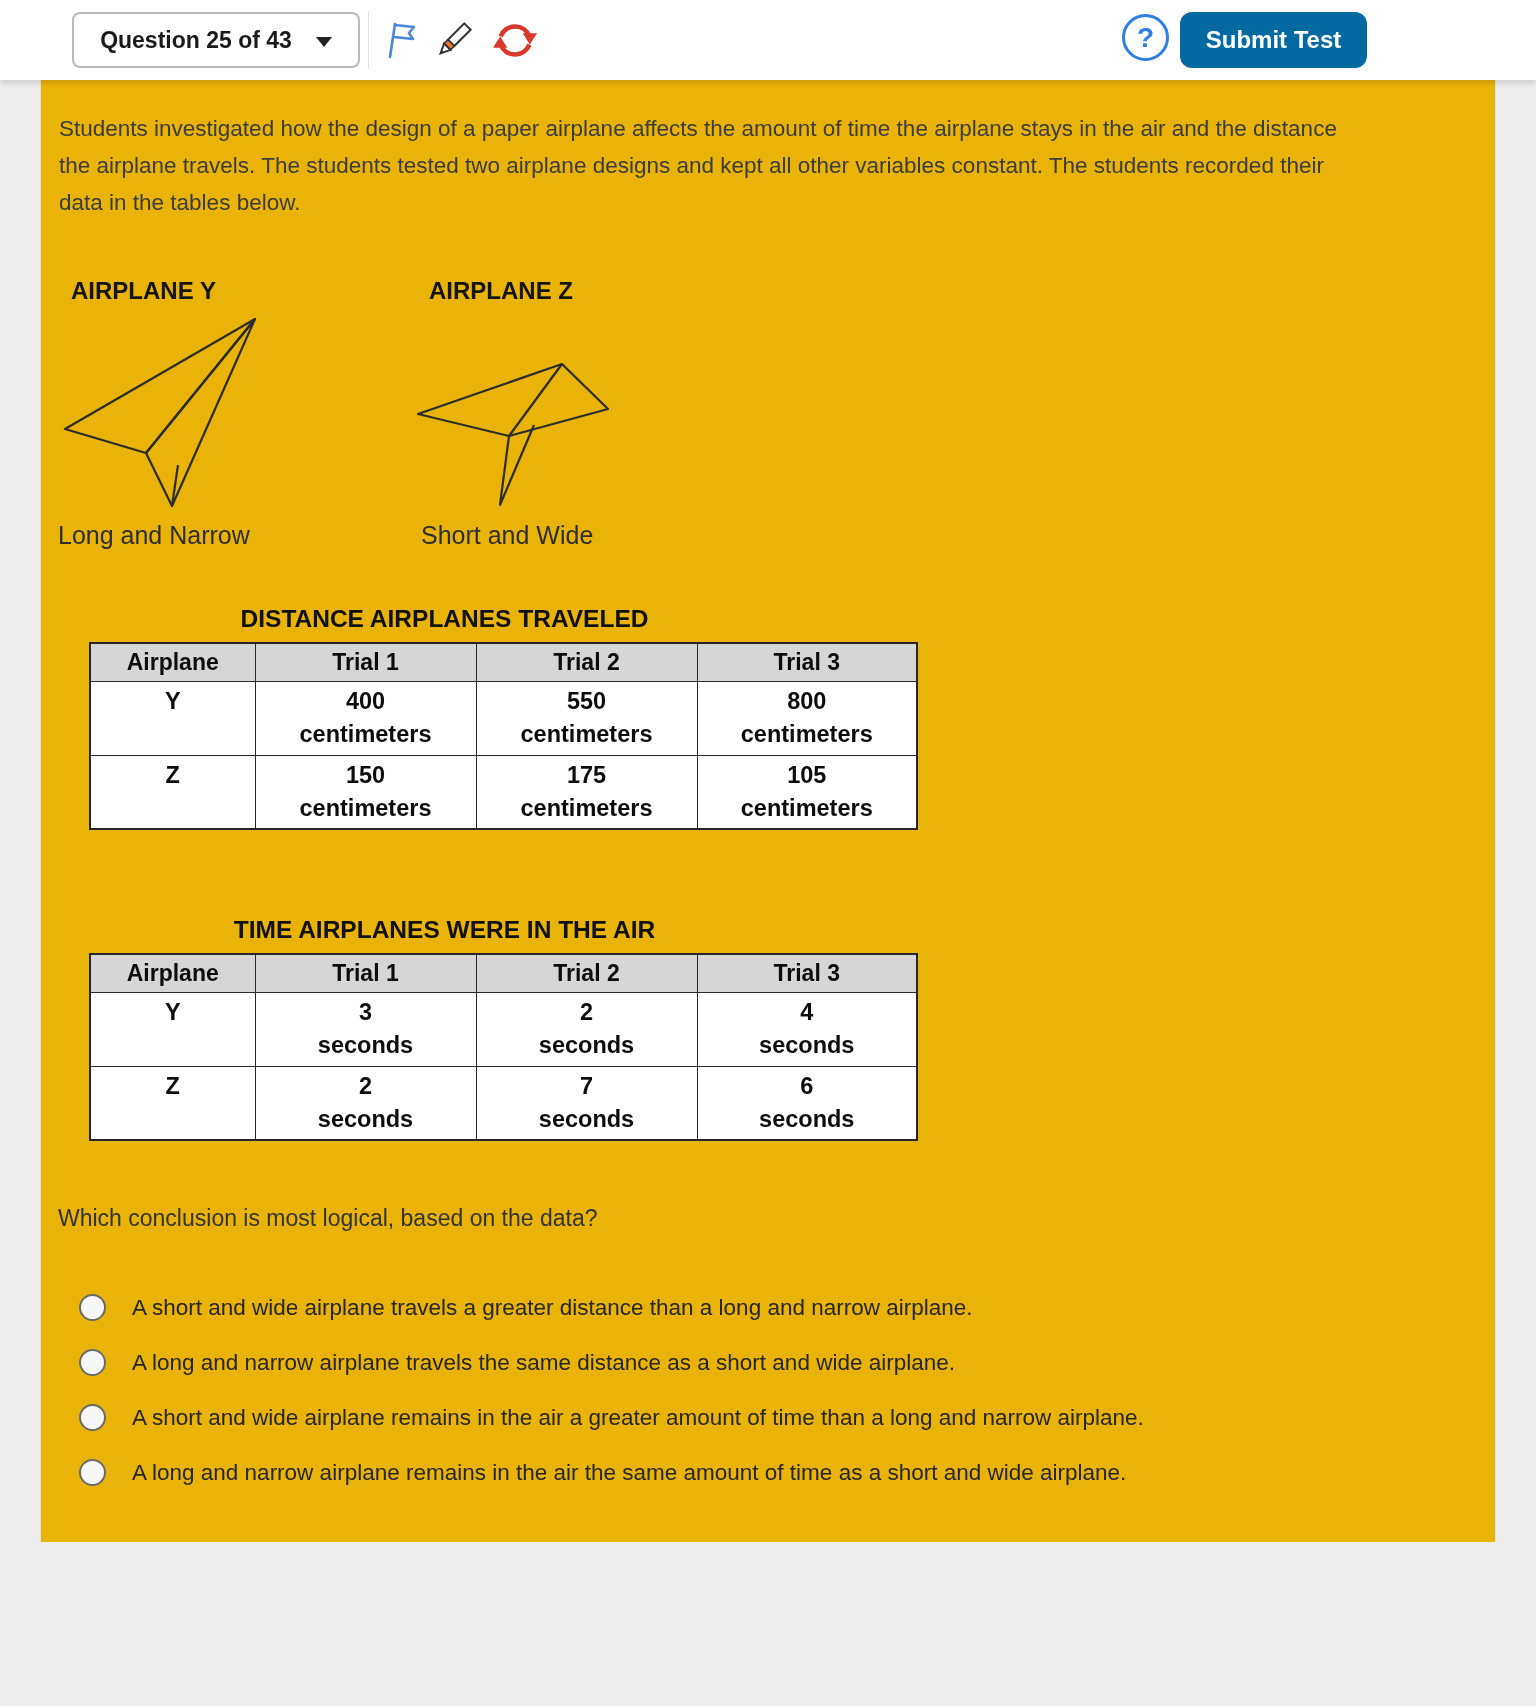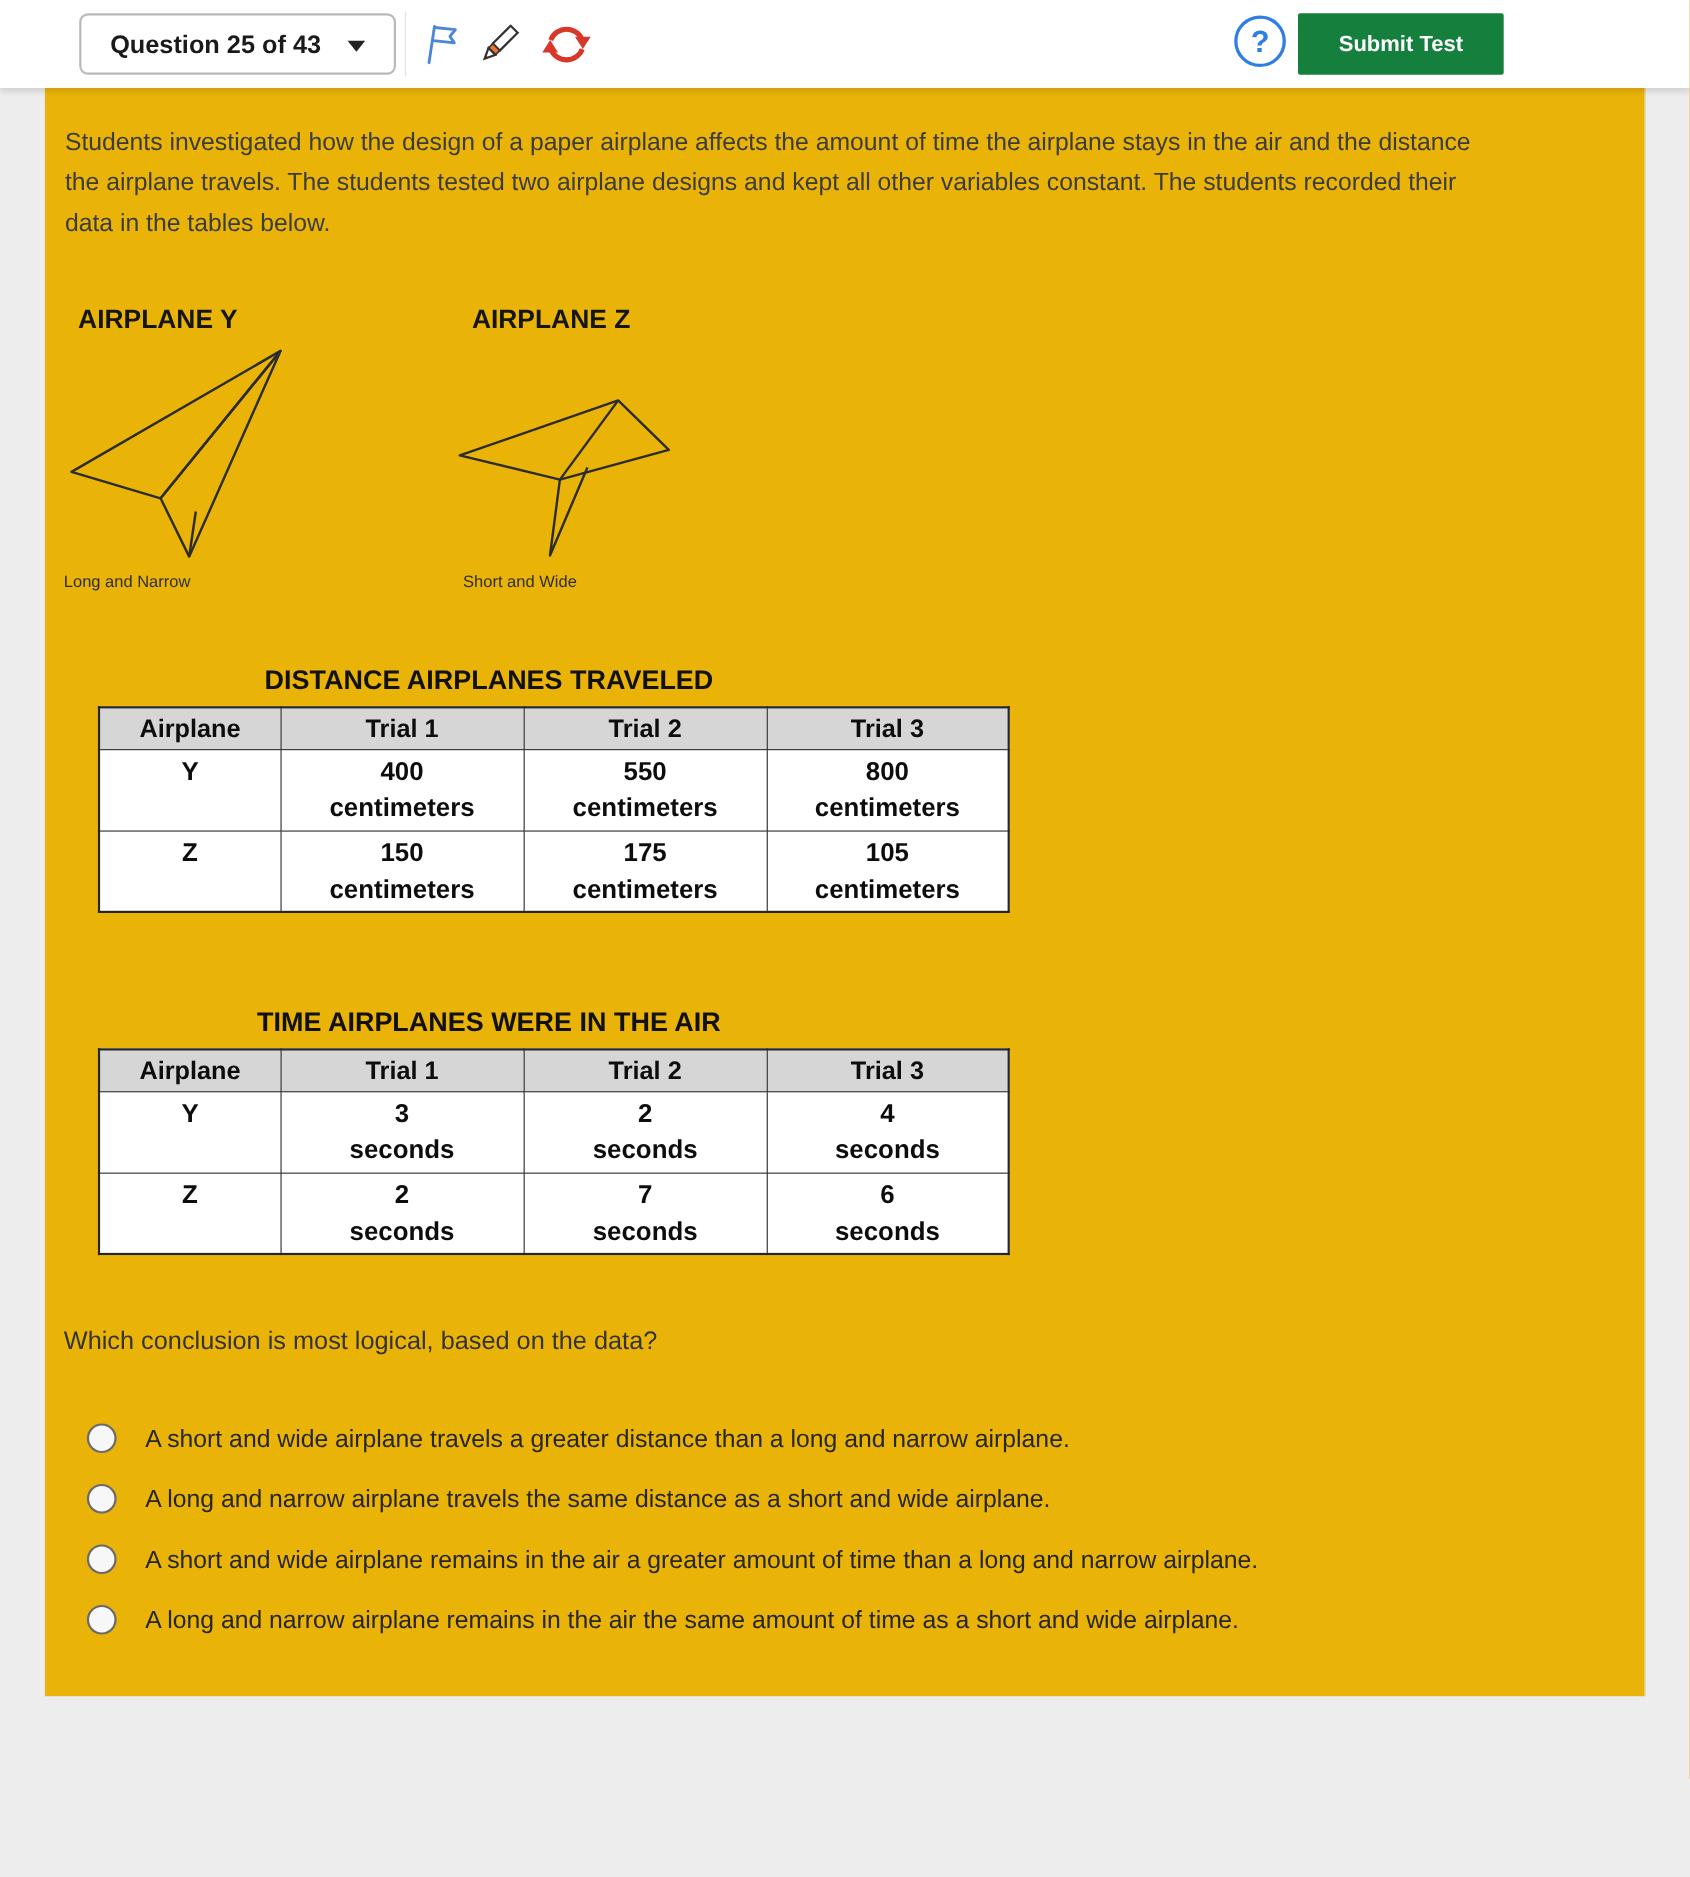--- a/index.html
+++ b/index.html
@@ -49,23 +49,23 @@
     position: absolute; left: 1122px; top: 14px;
     width: 47px; height: 47px; border-radius: 50%;
     border: 3.5px solid #2e7ee4; color: #2e7ee4;
     font-size: 28px; font-weight: bold;
     display: flex; align-items: center; justify-content: center;
     background: #ffffff; cursor: pointer;
   }
   .submit-btn {
     position: absolute; left: 1180px; top: 12px;
     width: 187px; height: 56px;
-    background: #15803d; color: #ffffff;
-    border: none; border-radius: 2px;
-    font-family: inherit; font-size: 20px; font-weight: bold;
+    background: #0369a1; color: #ffffff;
+    border: none; border-radius: 12px;
+    font-family: inherit; font-size: 24px; font-weight: bold;
     cursor: pointer;
   }
 
   
   .card {
     position: absolute; top: 80px; left: 40px;
     width: 1456px; height: 1462px;
     background: #eab308;
     border-left: 1px solid #e3e3e3;
     border-right: 1px solid #e3e3e3;
@@ -77,21 +77,21 @@
   }
 
   
   .planes { position: relative; height: 278px; margin-top: 56px; }
   .plane-title { position: absolute; font-size: 24px; font-weight: bold; color: #151515; }
   .plane-title.y { left: 30px; top: 0; }
   .plane-title.z { left: 388px; top: 0; }
   .plane-svg { position: absolute; }
   .plane-svg.y { left: 18px; top: 36px; }
   .plane-svg.z { left: 372px; top: 80px; }
-  .plane-caption { position: absolute; top: 244px; font-size: 15px; color: #2e2e2e; }
+  .plane-caption { position: absolute; top: 244px; font-size: 25px; color: #2e2e2e; }
   .plane-caption.y { left: 17px; }
   .plane-caption.z { left: 380px; }
 
   
   .table-block { margin-left: 48px; }
   .table-title {
     width: 827px; text-align: center;
     transform: translateX(-58px);
     font-size: 24.5px; font-weight: bold; color: #111111;
     margin-bottom: 9px;

